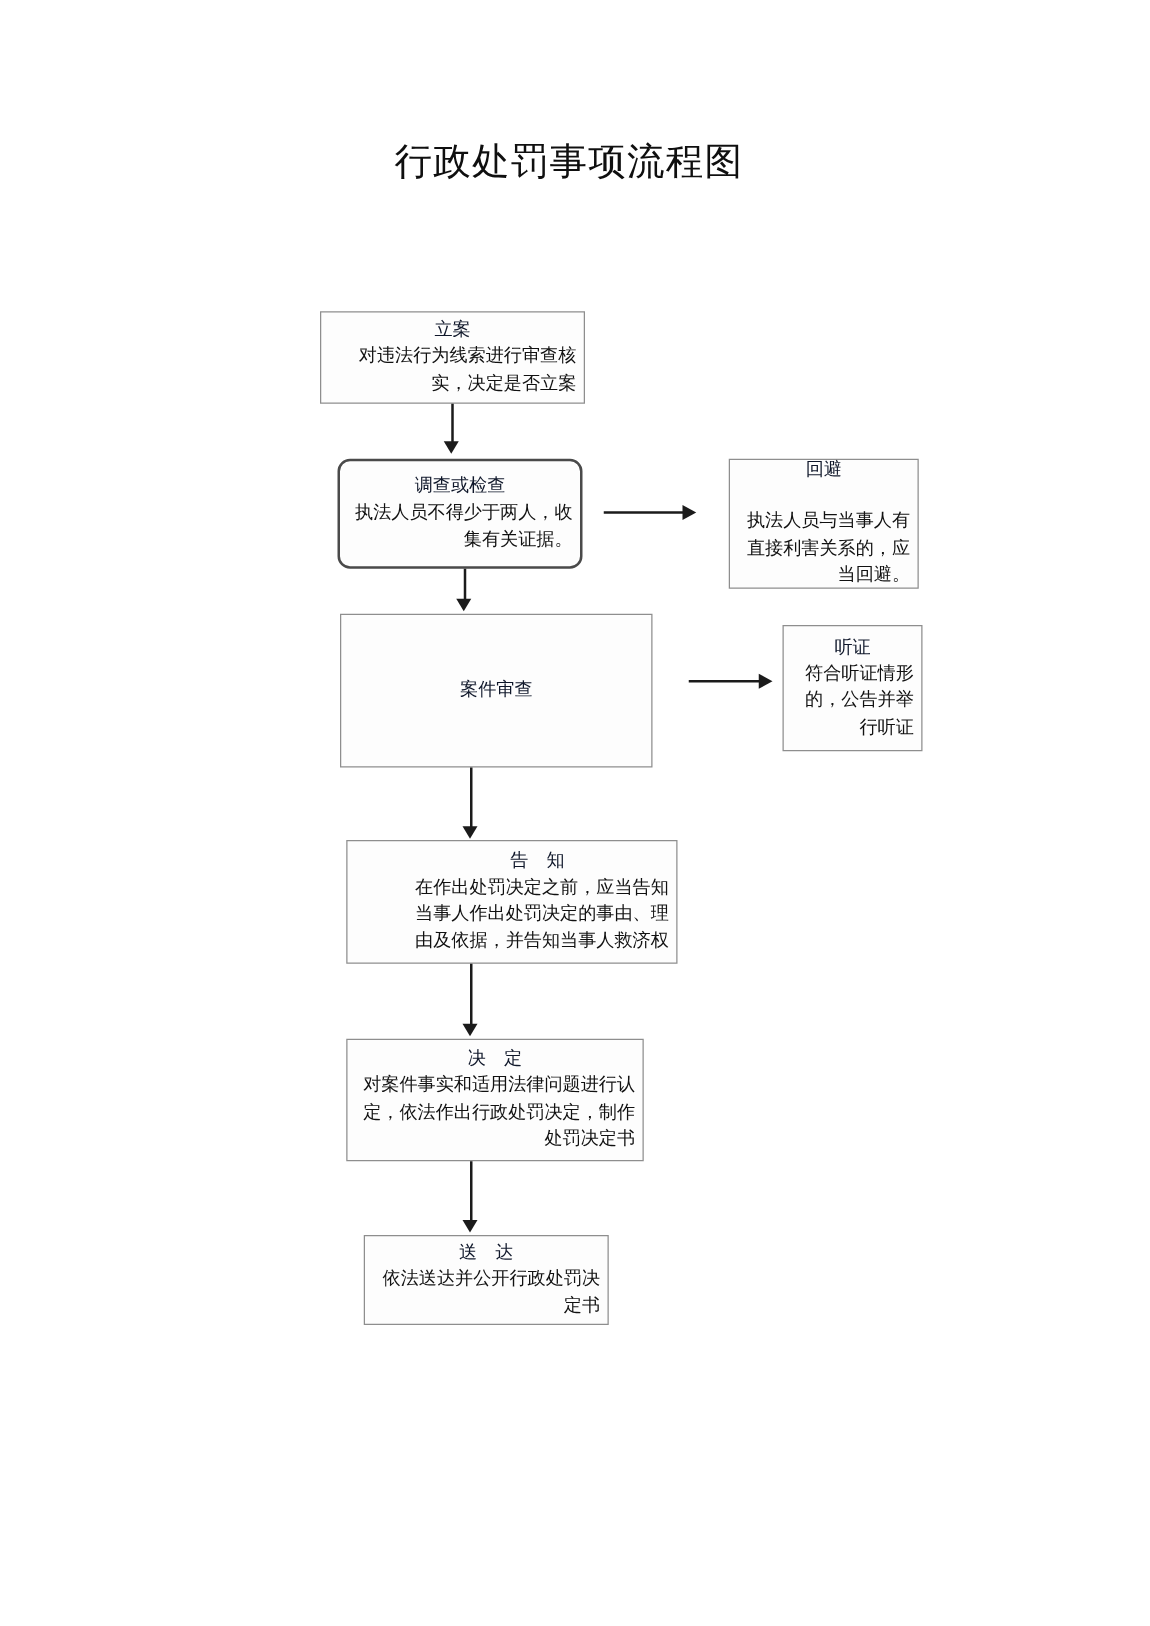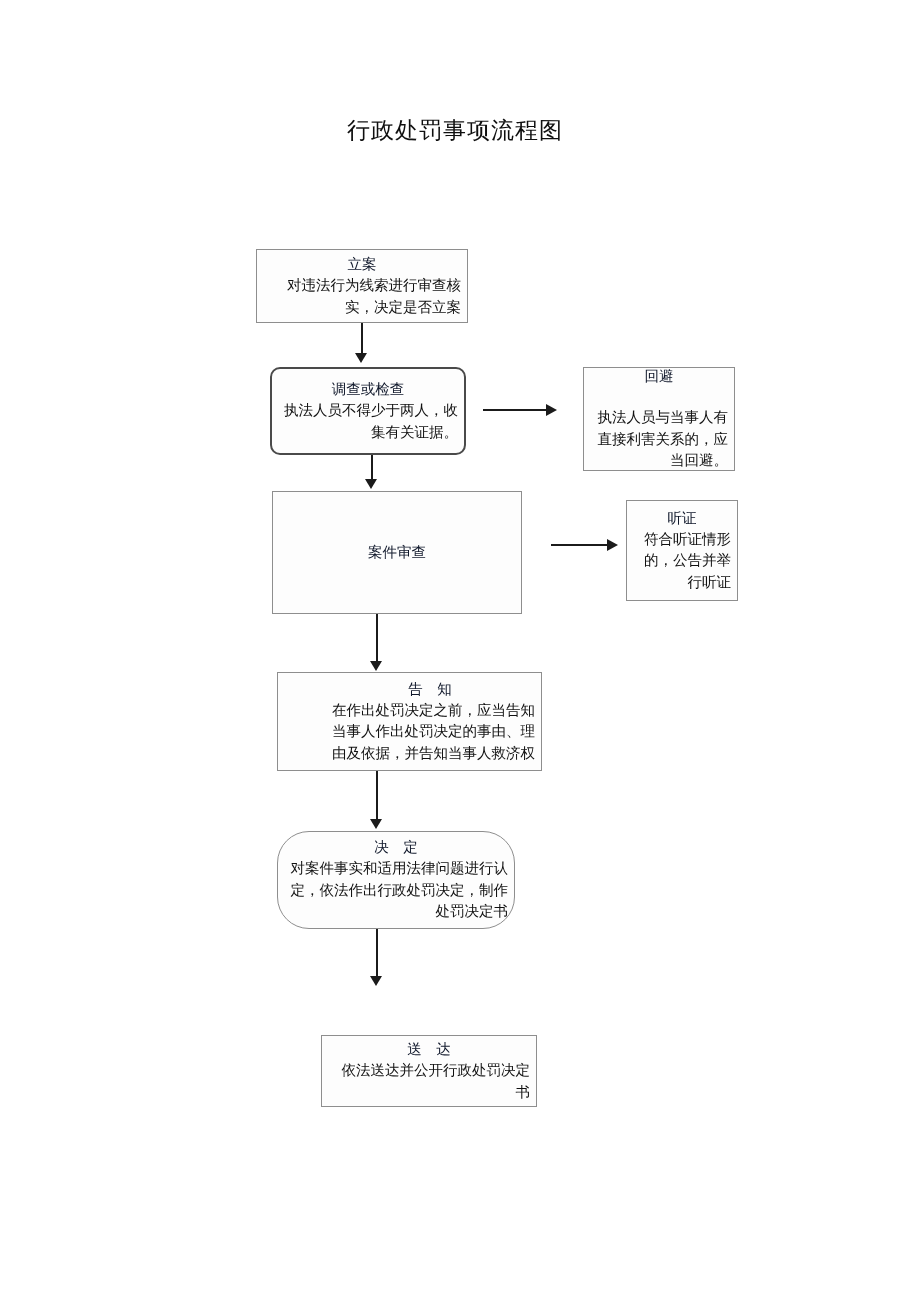--- a/index.html
+++ b/index.html
@@ -20,21 +20,21 @@
     overflow: hidden;
   }
 
   
   .title {
     position: absolute;
     left: 0;
     top: 108px;
     width: 920px;
     text-align: center;
-    font-size: 23px;
+    font-size: 30px;
     line-height: 44px;
     letter-spacing: 1px;
     color: #0f0f0f;
     font-family: "DejaVu Sans", "Liberation Sans", sans-serif;
     white-space: nowrap;
   }
   
   .title > span { display: inline-block; transform: translateX(-5px); }
 
   
@@ -140,26 +140,26 @@
   <div class="varrow" style="left:370px; top:661px;"></div>
 
   <div class="node" style="left:277px; top:672px; width:265px; height:99px;padding-left:47px;">
     <div class="head">告　知</div>
     <div class="body">在作出处罚决定之前，应当告知当事人作出处罚决定的事由、理由及依据，并告知当事人救济权</div>
   </div>
 
   <div class="vline" style="left:376px; top:771px; height:50px;"></div>
   <div class="varrow" style="left:370px; top:819px;"></div>
 
-  <div class="node" style="left:277px; top:831px; width:238px; height:98px;border-radius:32px;">
+  <div class="node" style="left:277px; top:831px; width:238px; height:98px;">
     <div class="head">决　定</div>
     <div class="body">对案件事实和适用法律问题进行认定，依法作出行政处罚决定，制作处罚决定书</div>
   </div>
 
   <div class="vline" style="left:376px; top:929px; height:49px;"></div>
   <div class="varrow" style="left:370px; top:976px;"></div>
 
-  <div class="node" style="left:291px; top:1035px; width:216px; height:72px;margin-left:30px;">
+  <div class="node" style="left:291px; top:988px; width:196px; height:72px;">
     <div class="head">送　达</div>
     <div class="body">依法送达并公开行政处罚决定书</div>
   </div>
 
 </div>
 
 </body></html>

